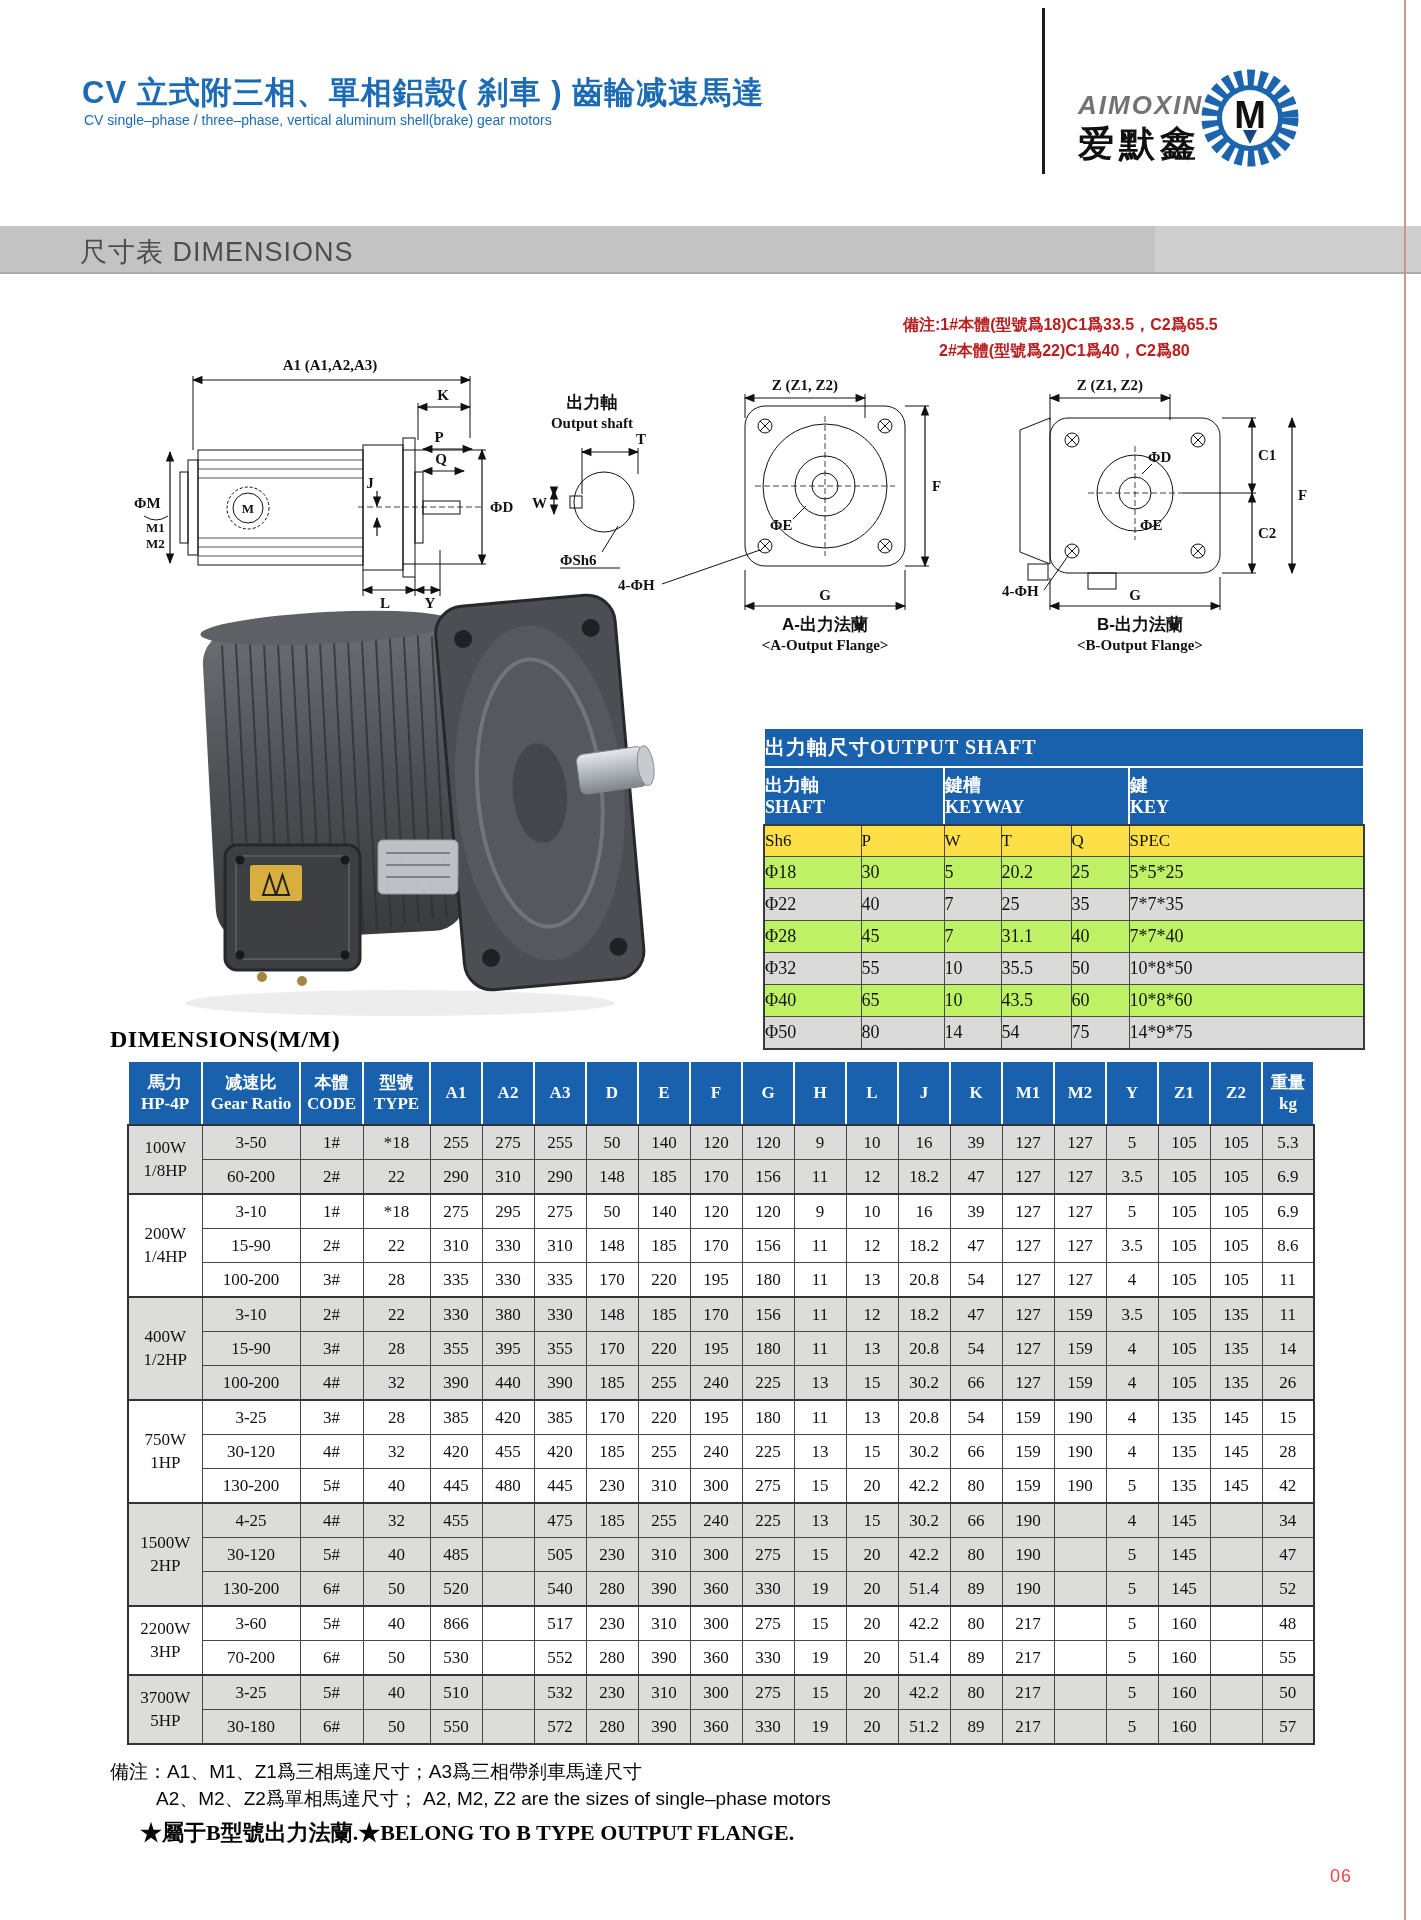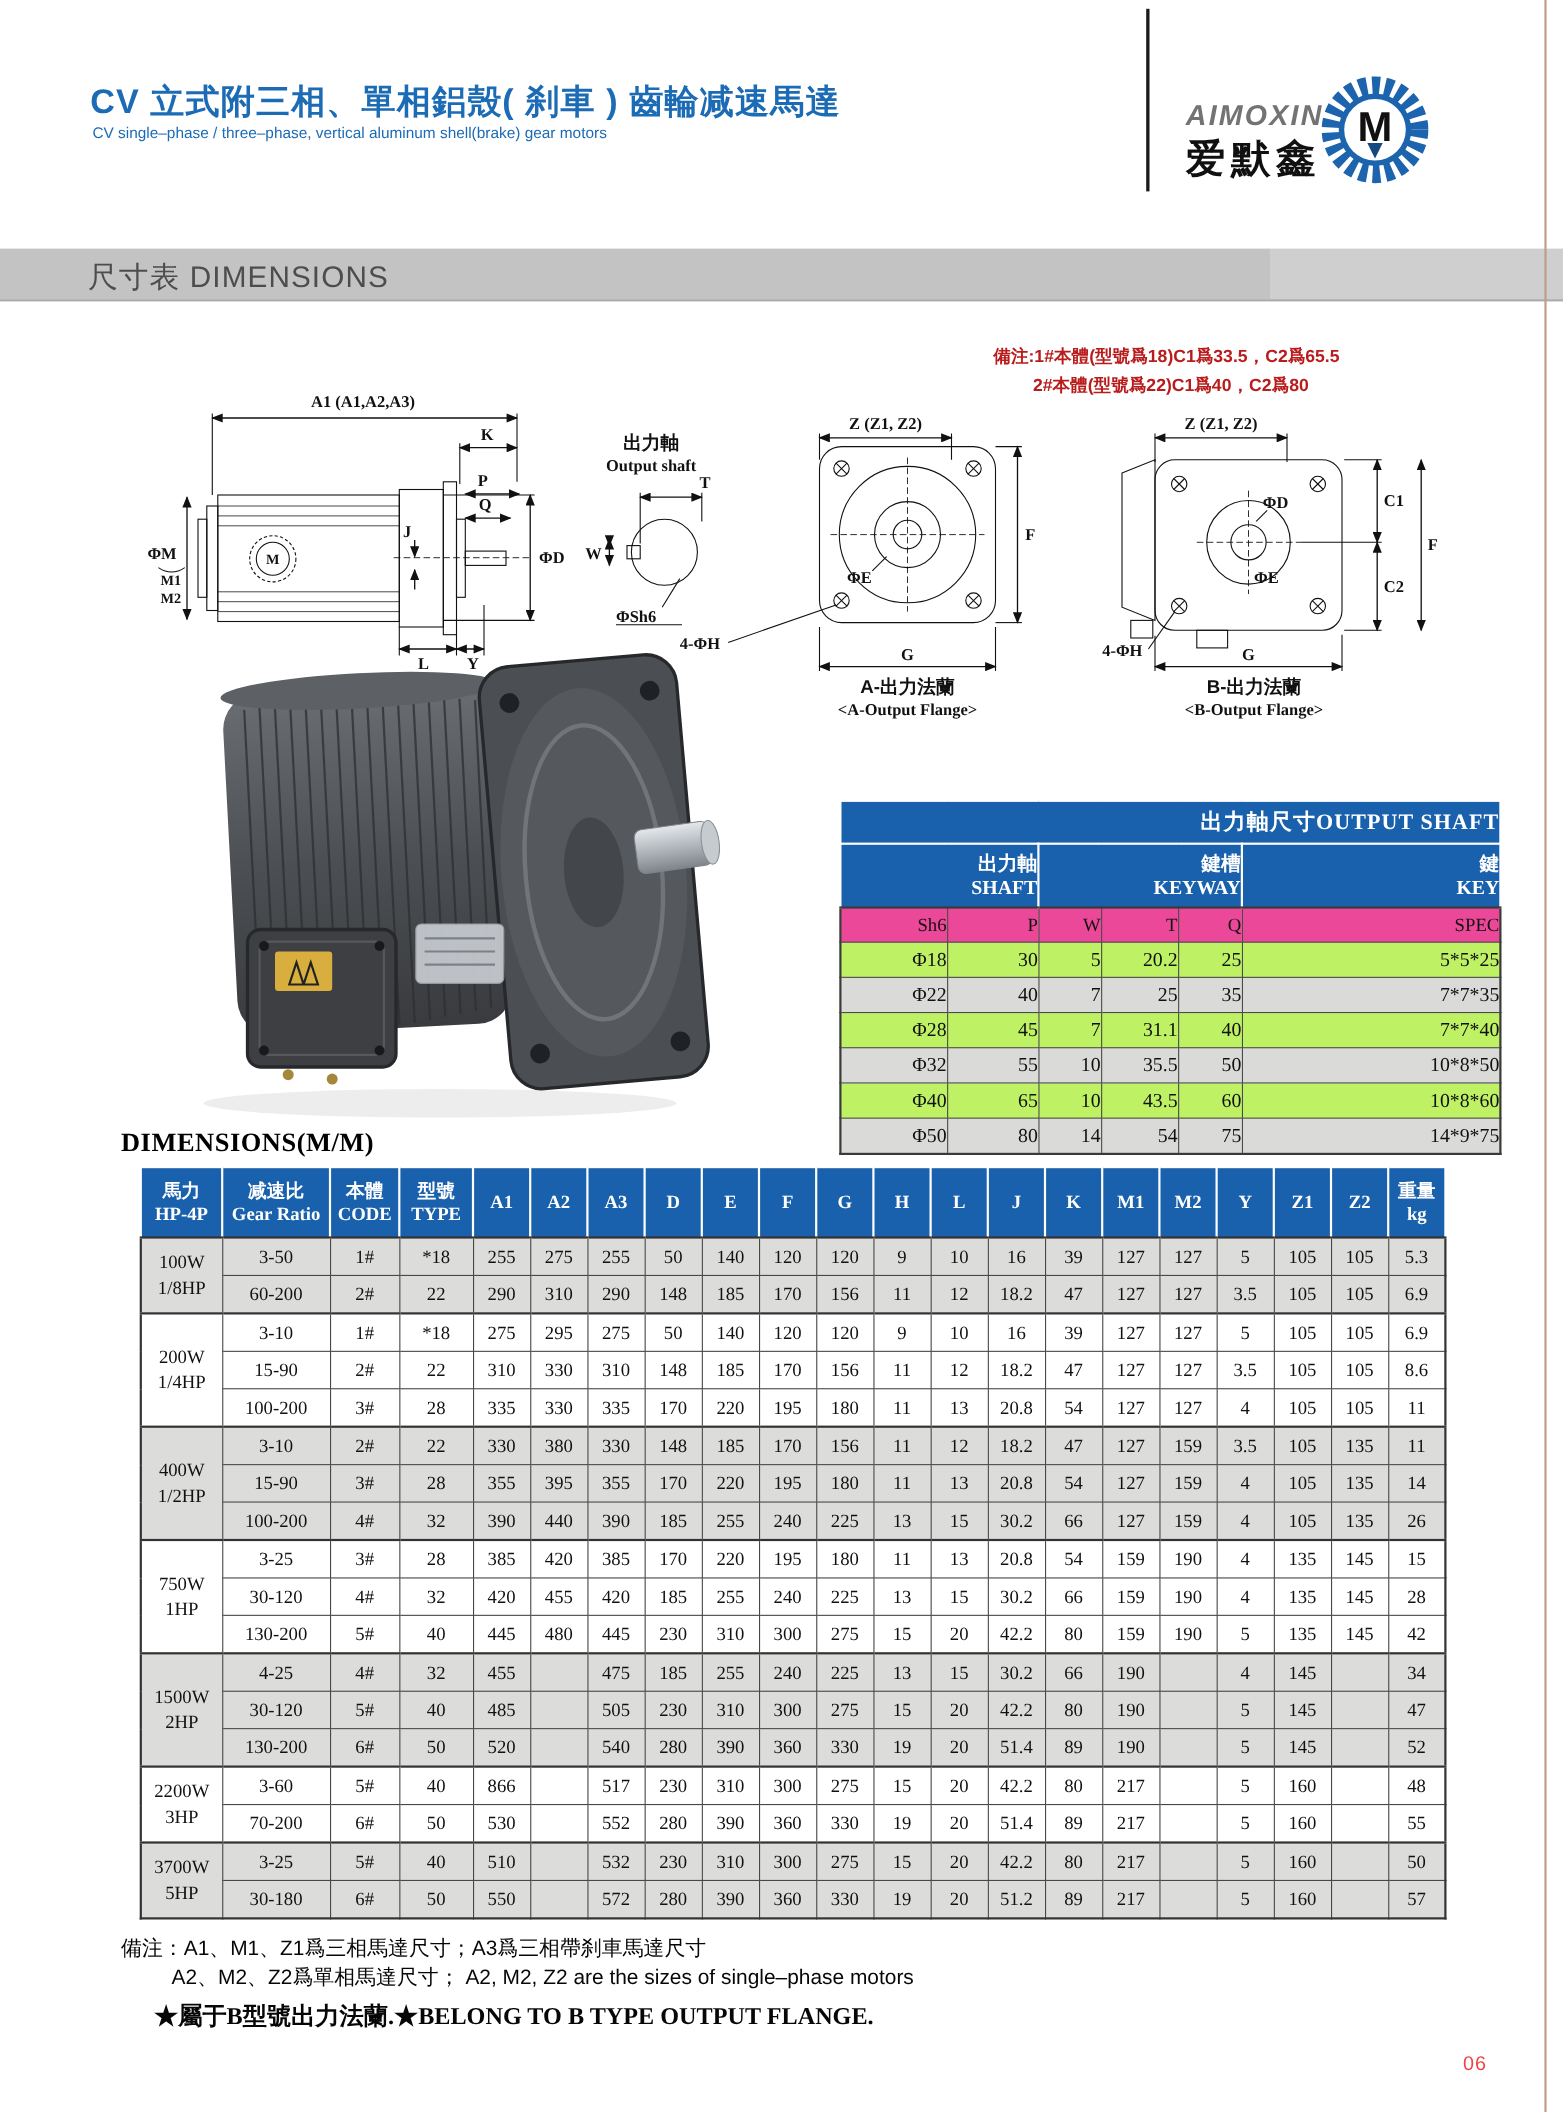--- a/index.html
+++ b/index.html
@@ -32,25 +32,25 @@
   .den{font:bold 15px "Liberation Serif",serif;}
   .dim-line{stroke:#111;stroke-width:1.2;fill:none;}
   .thin{stroke:#111;stroke-width:1;fill:none;}
   .fin{stroke:#111;stroke-width:.7;fill:none;}
   .cl{stroke:#111;stroke-width:.8;stroke-dasharray:6 3;fill:none;}
 
   
   .ost-wrap{left:763px;top:727px;}
   table{border-collapse:collapse;table-layout:fixed;}
   .ost{width:600px;border:2px solid #3a3a3a;}
-  .ost th,.ost td{padding:0;text-align:right;vertical-align:middle;}
+  .ost th,.ost td{padding:0;text-align:left;vertical-align:middle;}
   .ost th.blue{background:#1961ac;color:#fff;border:2px solid #fff;font-family:"Liberation Serif",serif;font-weight:bold;}
   .ost th.title{height:37px;font-size:20px;letter-spacing:1px;}
   .ost th.grp{height:56px;font-size:18px;line-height:1.25;border-bottom:2px solid #3a3a3a;}
-  .ost tr.cols th{background:#ec4899;border:1px solid #4a4a4a;font:17px "Liberation Serif",serif;font-weight:normal;height:30px;}
+  .ost tr.cols th{background:#fde047;border:1px solid #4a4a4a;font:17px "Liberation Serif",serif;font-weight:normal;height:30px;}
   .ost tbody td{border:1px solid #4a4a4a;font:18px "Liberation Serif",serif;height:31px;background:#bef264;}
   .ost tbody tr.shade td{background:#dadad8;}
 
   
   .dim-title{left:110px;top:1026px;font:bold 24px "Liberation Serif",serif;letter-spacing:.5px;color:#000;}
   .dim-wrap{left:127px;top:1060px;}
   .dim{width:1186px;border:2px solid #333;}
   .dim th{background:#1961ac;color:#fff;border:2px solid #fff;border-bottom:2px solid #333;
     font-family:"Liberation Serif",serif;font-weight:bold;font-size:17px;line-height:1.25;height:62px;padding:0 1px;}
   .dim td{border:1px solid #474747;text-align:center;font:17px "Liberation Serif",serif;height:33px;padding:0 1px;background:#fff;}

